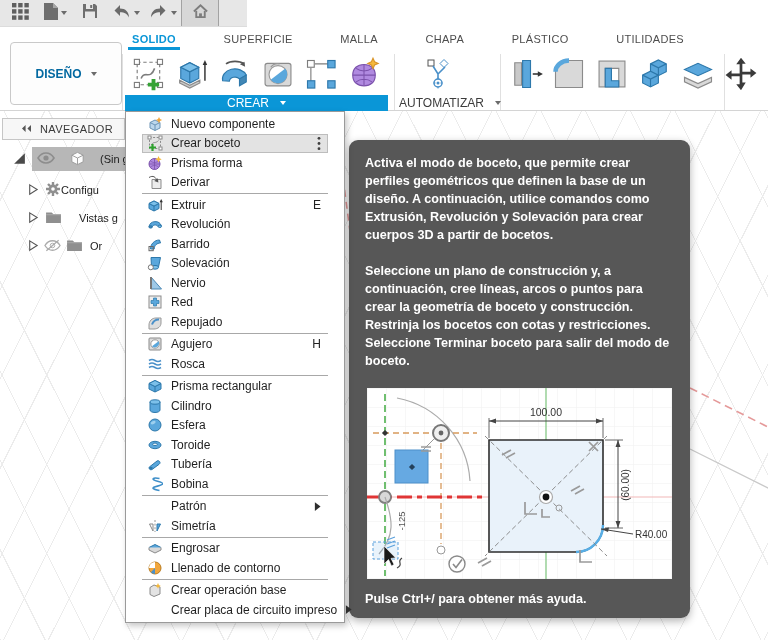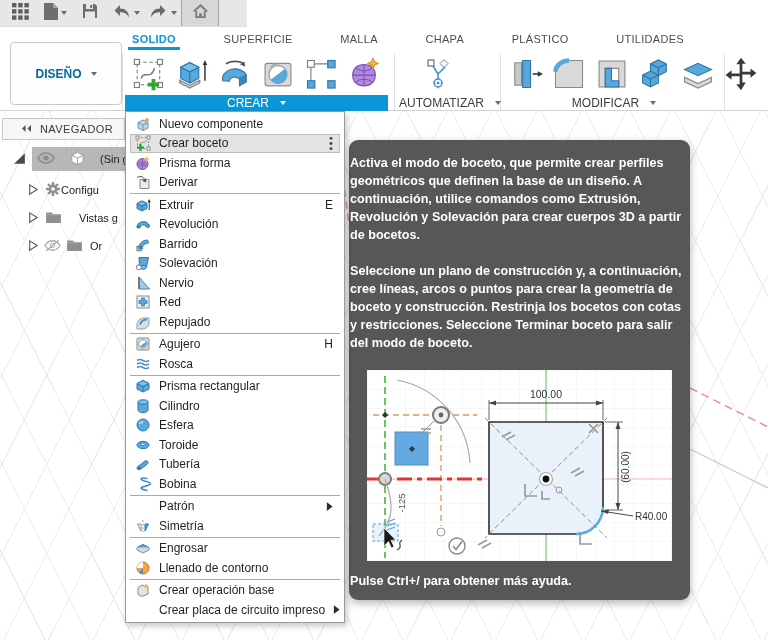--- a/index.html
+++ b/index.html
@@ -29,30 +29,30 @@
                      repeating-linear-gradient(116.6deg,#ececec 0 1px,transparent 1px 40px);z-index:0}
   .axes{position:absolute;left:0;top:0;width:778px;height:640px;z-index:1;pointer-events:none}
   
   .nav-header{position:absolute;left:2px;top:118px;width:123px;height:22px;background:#f7f7f7;border:1px solid #c6c6c6;box-sizing:border-box;display:flex;align-items:center;gap:8px;padding-left:18px;font-size:11px;color:#3a3a3a;letter-spacing:.4px;z-index:3}
   .nav-tree{position:absolute;left:0;top:140px;width:125px;height:130px;overflow:hidden;z-index:3}
   .trow{position:absolute;display:flex;align-items:center;height:24px;font-size:11px;color:#1c1c1c}
   .trow svg{flex:none}
   .rowsel{display:flex;align-items:center;gap:14px;background:#b7b7b7;height:24px;padding:0 5px;margin-left:5px}
   .rlabel{white-space:nowrap}
   
-  .menu{position:absolute;left:125px;top:111px;width:220px;background:#fff;border:1px solid #9a9a9a;box-sizing:border-box;padding:2px 4px;box-shadow:2px 3px 6px rgba(0,0,0,.22);z-index:5}
+  .menu{position:absolute;left:125px;top:111px;width:220px;background:#fff;border:1px solid #9a9a9a;box-sizing:border-box;padding:2px 16px;box-shadow:2px 3px 6px rgba(0,0,0,.22);z-index:5}
   .mi{height:19.5px;display:flex;align-items:center;padding:0 7px 0 5px;font-size:12px;color:#1f1f1f;white-space:nowrap}
   .mi.sel{background:#e3e3e3;outline:1px solid #bdbdbd;outline-offset:-1px}
   .mico{width:17px;height:16px;margin-right:7px;flex:none;display:flex;align-items:center}
   .mico svg{width:16px;height:16px}
   .mlb{flex:1}
   .mtr{margin-left:8px;font-size:12px;color:#222;display:flex;align-items:center}
   .msep{height:1px;background:#a8a8a8;margin:1px 0}
   
-  .tooltip{position:absolute;left:349px;top:140px;width:341px;background:#575757;border-radius:9px;padding:14px 1px 12px;box-sizing:border-box;color:#fff;z-index:4;box-shadow:0 3px 8px rgba(0,0,0,.3)}
+  .tooltip{position:absolute;left:349px;top:140px;width:341px;background:#575757;border-radius:9px;padding:14px 16px 12px;box-sizing:border-box;color:#fff;z-index:4;box-shadow:0 3px 8px rgba(0,0,0,.3)}
   .tooltip p{margin:0 0 18px;font-size:12.6px;font-weight:bold;line-height:18px}
   .timg{width:305px;height:191px;background:#fff;margin:0 auto 13px;display:block}
   .tfoot{font-size:12.6px;font-weight:bold}
 </style>
 </head>
 <body>
 
 <div id="app">
 
   <div class="canvas"></div>
@@ -244,24 +244,20 @@
           </svg>
         </div>
     </div>
 
     <div class="group-label blue" style="left:125px;width:263px">
       <span>CREAR</span>
         <span class="caret w"></span>
     </div>
     <div class="group-label" style="left:396px;width:108px">
       <span>AUTOMATIZAR</span>
-        <span class="caret"></span>
-    </div>
-    <div class="group-label" style="left:506px;width:216px">
-      <span>MODIFICAR</span>
         <span class="caret"></span>
     </div>
   </div>
 
   <div class="nav-header">
     <span><svg width="11" height="9" viewBox="0 0 12 10">
           <path d="M5 1 1 5l4 4zM11 1 7 5l4 4z" fill="#555"></path>
         </svg></span>
     <span>NAVEGADOR</span>
   </div>

